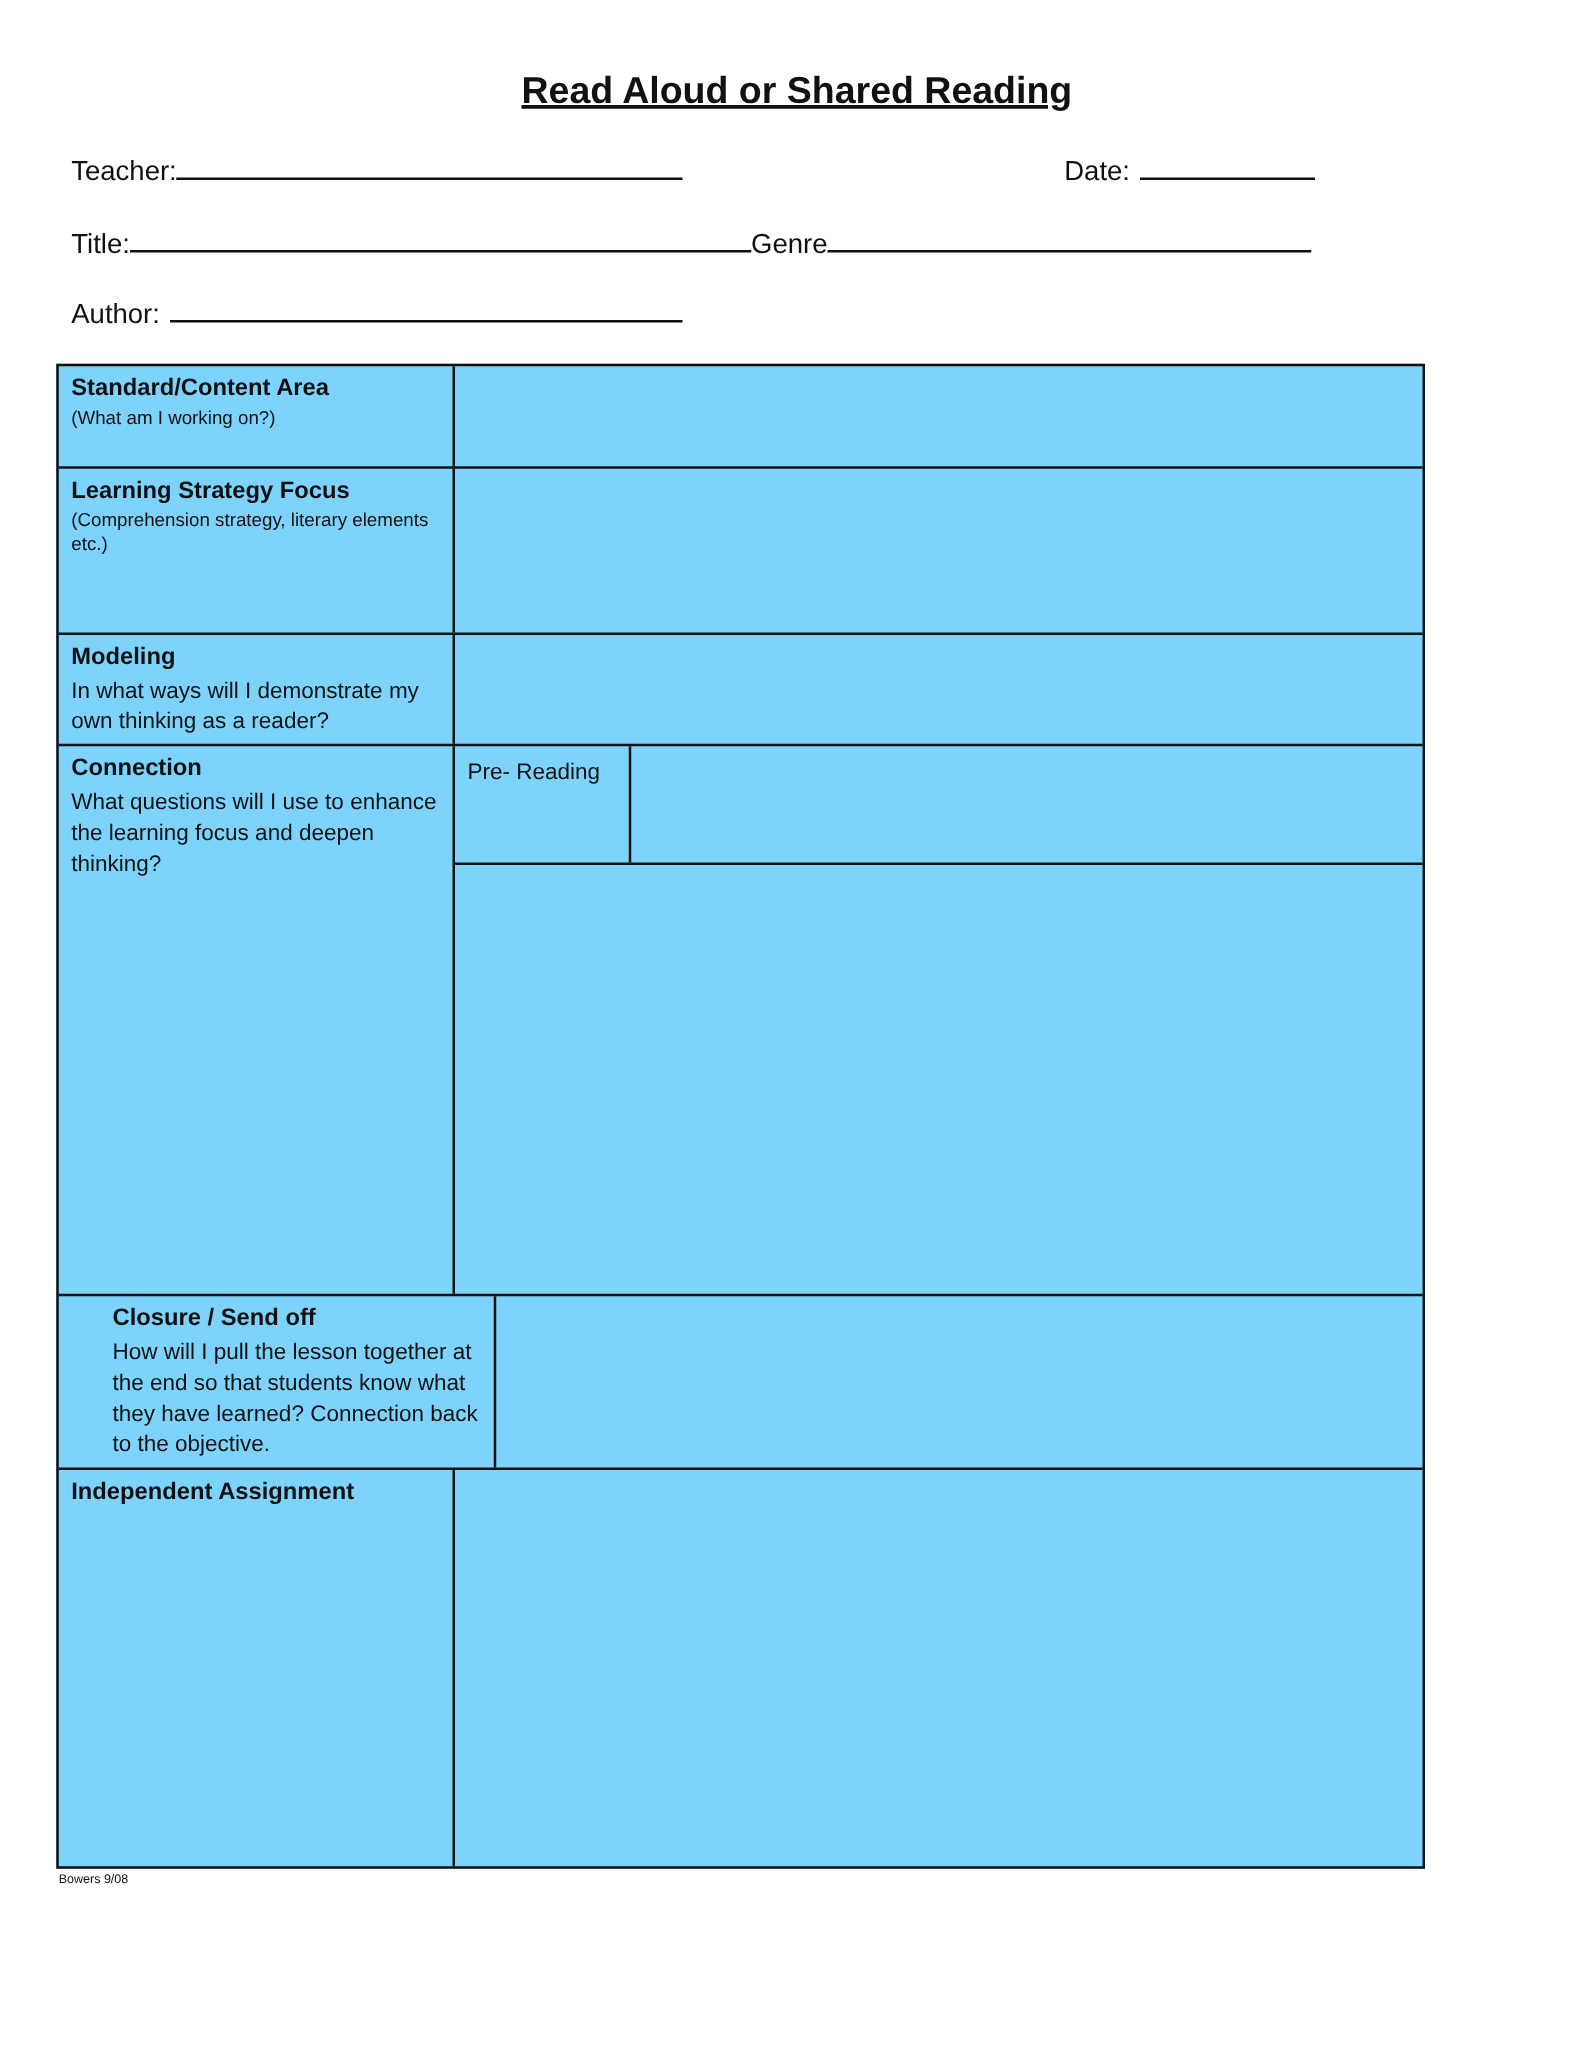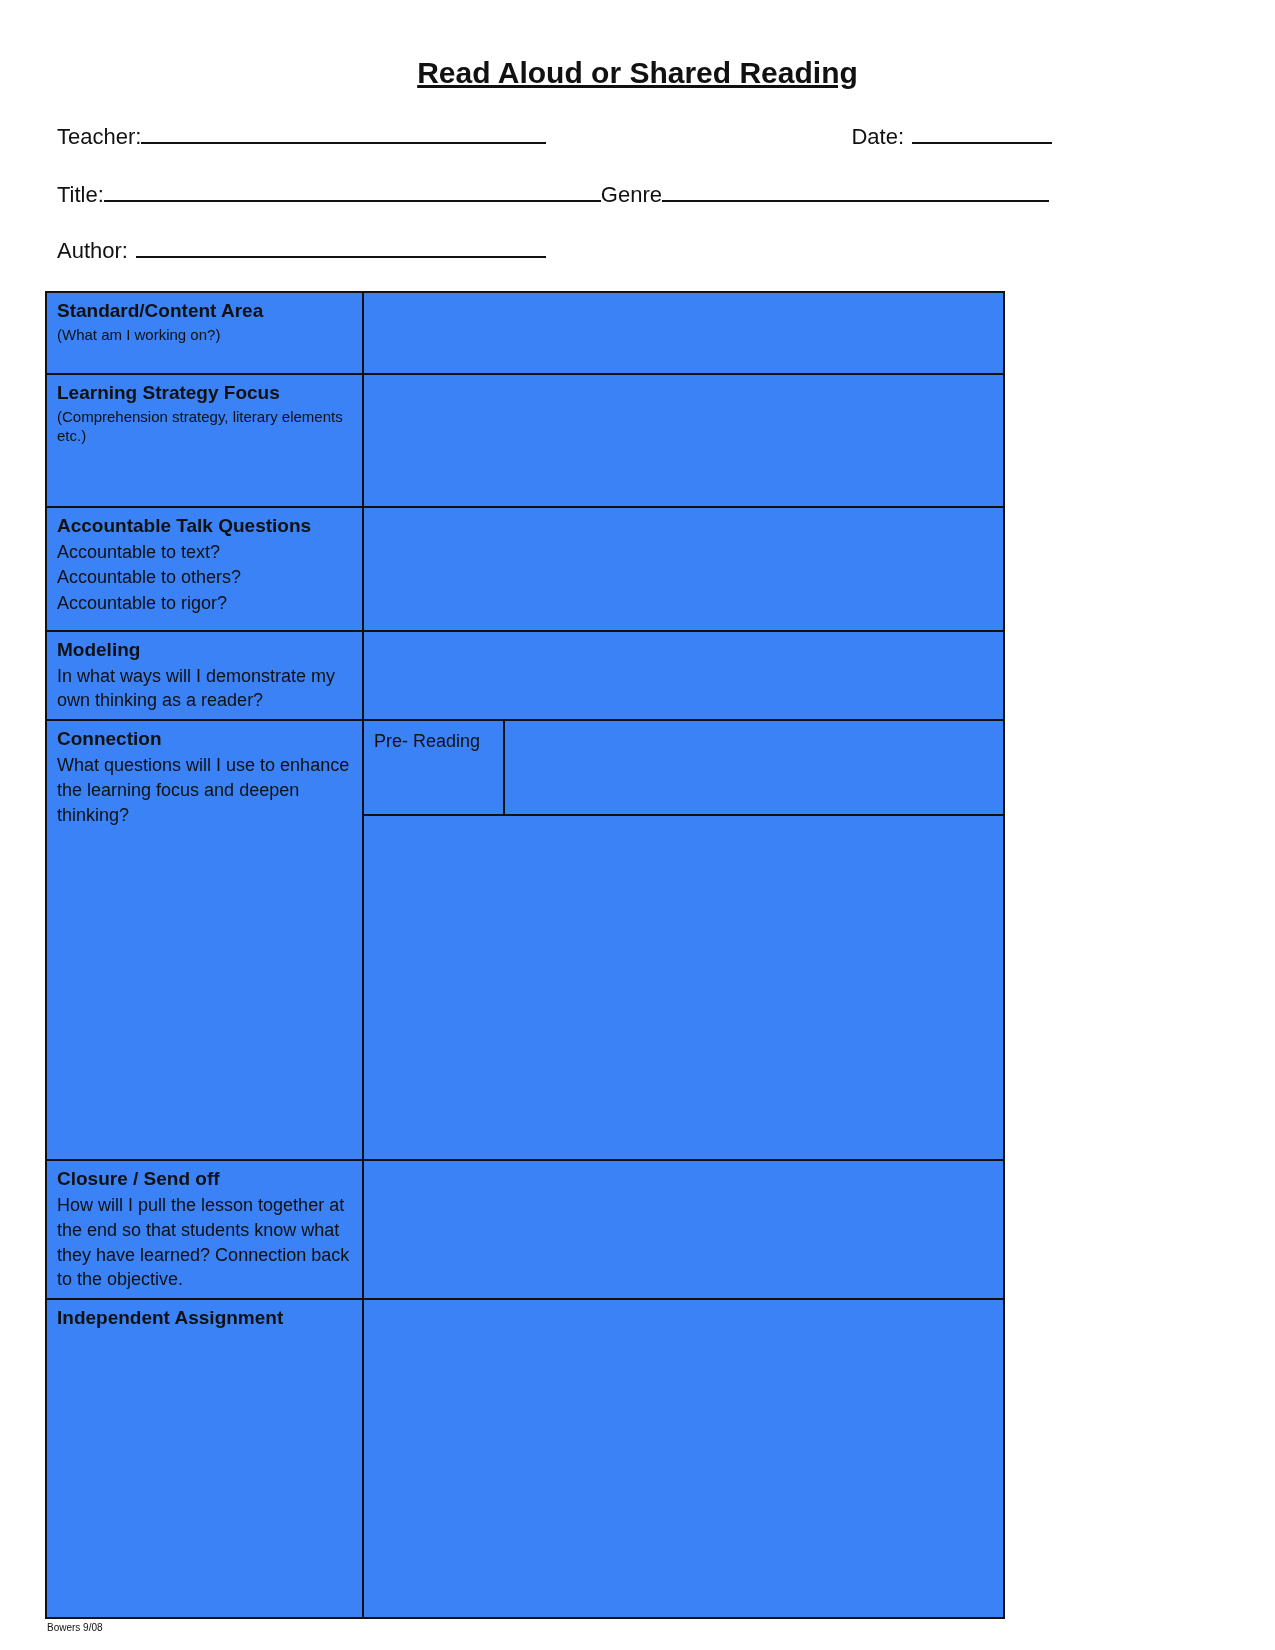--- a/index.html
+++ b/index.html
@@ -35,32 +35,32 @@
     border-bottom: 2px solid #111111;
     height: 22px;
     flex: 0 0 auto;
   }
   .date-group { margin-left: auto; display: flex; align-items: baseline; }
   .lbl { flex: 0 0 auto; }
   .gap-sm { width: 8px; flex: 0 0 auto; }
 
   .form-table {
     margin: 27px 0 0 45px;
-    width: 960px;
+    width: 1095px;
     border: 2px solid #111111;
-    background: #3b82f6;
+    background: #7dd3fc;
   }
   .trow { display: flex; border-bottom: 2px solid #111111; }
   .trow:last-child { border-bottom: none; flex-direction: column; }
   .r1 { min-height: 82px; }
   .r2 { min-height: 133px; }
   .r3 { min-height: 124px; }
   .r4 { min-height: 86px; gap: 20px; }
   .r5 { min-height: 440px; }
-  .r6 { min-height: 125px; }
+  .r6 { min-height: 125px; padding-left: 33px; }
   .r7 { min-height: 233px; }
   .cell-label {
     flex: 0 0 317px;
     width: 317px;
     border-right: 2px solid #111111;
     padding: 5px 10px 6px 10px;
   }
   .cell-blank { flex: 1 1 auto; }
   .heading { font-size: 19px; font-weight: bold; line-height: 1.35; }
   .note-sm { font-size: 15px; line-height: 1.3; margin-top: 1px; }
@@ -127,29 +127,20 @@
     </div>
 
     <div class="trow r2">
       <div class="cell-label">
         <div class="heading">Learning Strategy Focus</div>
         <div class="note-sm">(Comprehension strategy, literary elements etc.)</div>
       </div>
       <div class="cell-blank"></div>
     </div>
 
-    <div class="trow r3">
-      <div class="cell-label">
-        <div class="heading">Accountable Talk Questions</div>
-        <div class="note">Accountable to text?</div>
-        <div class="note">Accountable to others?</div>
-        <div class="note">Accountable to rigor?</div>
-      </div>
-      <div class="cell-blank"></div>
-    </div>
 
     <div class="trow r4">
       <div class="cell-label">
         <div class="heading">Modeling</div>
         <div class="note">In what ways will I demonstrate my own thinking as a reader?</div>
       </div>
       <div class="cell-blank"></div>
     </div>
 
     <div class="trow r5">

